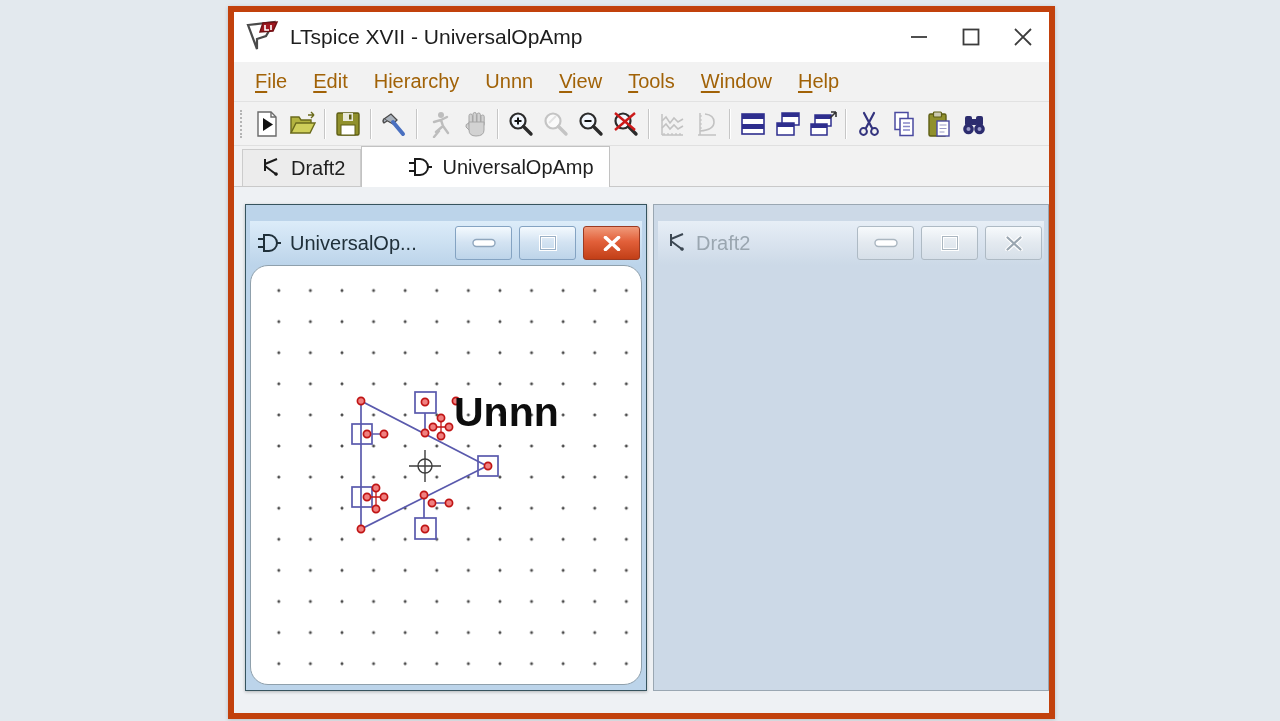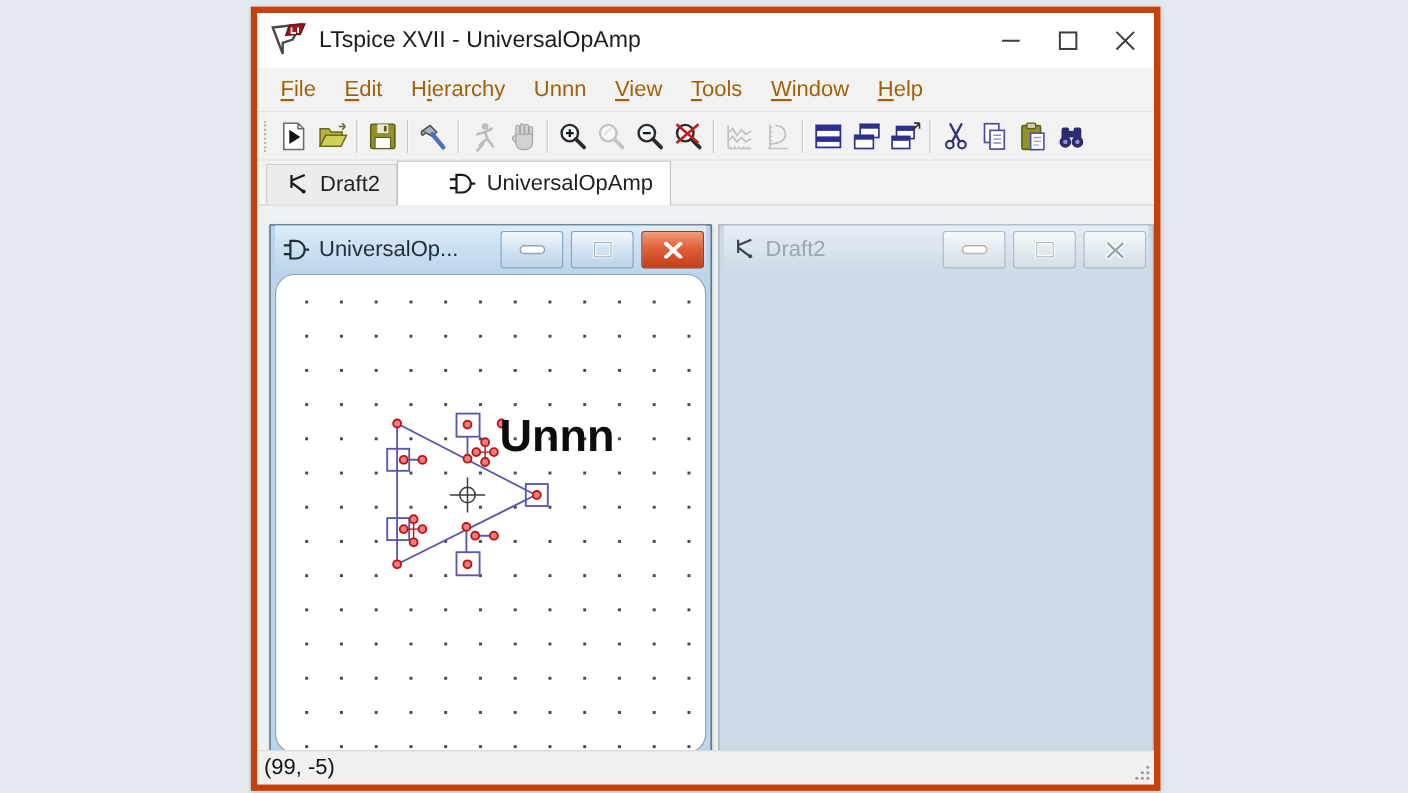--- a/index.html
+++ b/index.html
@@ -33,21 +33,21 @@
   
   .tabbar { height:42px; background:#f2f2f2; border-top:1px solid #e0e0e0; border-bottom:1px solid #c9c9c9;
     display:flex; align-items:flex-end; padding-left:8px; flex:none; }
   .tab { height:37px; display:flex; align-items:center; gap:9px; padding:0 15px;
     font-size:20px; color:#1f1f1f; background:#ececec; border:1px solid #cccccc; border-bottom:none; }
   .tab.active { background:#ffffff; height:41px; margin-bottom:-1px; border-color:#c2c2c2;padding-left:45px; }
 
   
   .mdi { flex:1; background:#eef1f4; position:relative; }
 
-  .child { position:absolute; display:flex; flex-direction:column; padding:0 4px 5px; }
+  .child { position:absolute; display:flex; flex-direction:column; padding:16px 4px 5px; }
   .child.active { left:11px; top:17px; width:402px; height:487px;
     background:#bcd4ea; border:1px solid #37545e; box-shadow:0 1px 3px rgba(0,0,0,.25); }
   .child.inactive { left:419px; top:17px; width:396px; height:487px;
     background:#ccd9e7; border:1px solid #9aa7b2; }
 
   .child-titlebar { height:44px; display:flex; align-items:center; padding:0 2px 0 6px; flex:none; }
   .child.active .child-titlebar { background:linear-gradient(#dcecf9,#bcd4ea); }
   .child.inactive .child-titlebar { background:linear-gradient(#e7eef6,#ccd9e7); }
   .child-title { margin-left:8px; font-size:20px; white-space:nowrap; overflow:hidden; }
   .child.active .child-title { color:#20303a; }
@@ -407,26 +407,13 @@
             <svg width="18" height="15" viewBox="0 0 18 15">
               <path d="M2.5 1.5 L15.5 13.5 M15.5 1.5 L2.5 13.5" stroke="#ffffff" stroke-width="4.4" stroke-linecap="round"></path>
               <path d="M2.5 1.5 L15.5 13.5 M15.5 1.5 L2.5 13.5" stroke="#9aa6b0" stroke-width="2.2" stroke-linecap="round"></path>
             </svg>
           </div>
         </div>
       </div>
     </div>
   </div>
 
-  <div class="statusbar">
-    <span>(99, -5)</span>
-    <svg class="resize-grip" width="15" height="15" viewBox="0 0 15 15">
-      <g fill="#9a9a9a">
-        <circle cx="12.5" cy="12.5" r="1.4"></circle>
-          <circle cx="12.5" cy="7.5" r="1.4"></circle>
-        <circle cx="12.5" cy="2.5" r="1.4"></circle>
-          <circle cx="7.5" cy="12.5" r="1.4"></circle>
-        <circle cx="7.5" cy="7.5" r="1.4"></circle>
-          <circle cx="2.5" cy="12.5" r="1.4"></circle>
-      </g>
-    </svg>
-  </div>
 </div>
 
 </body></html>

